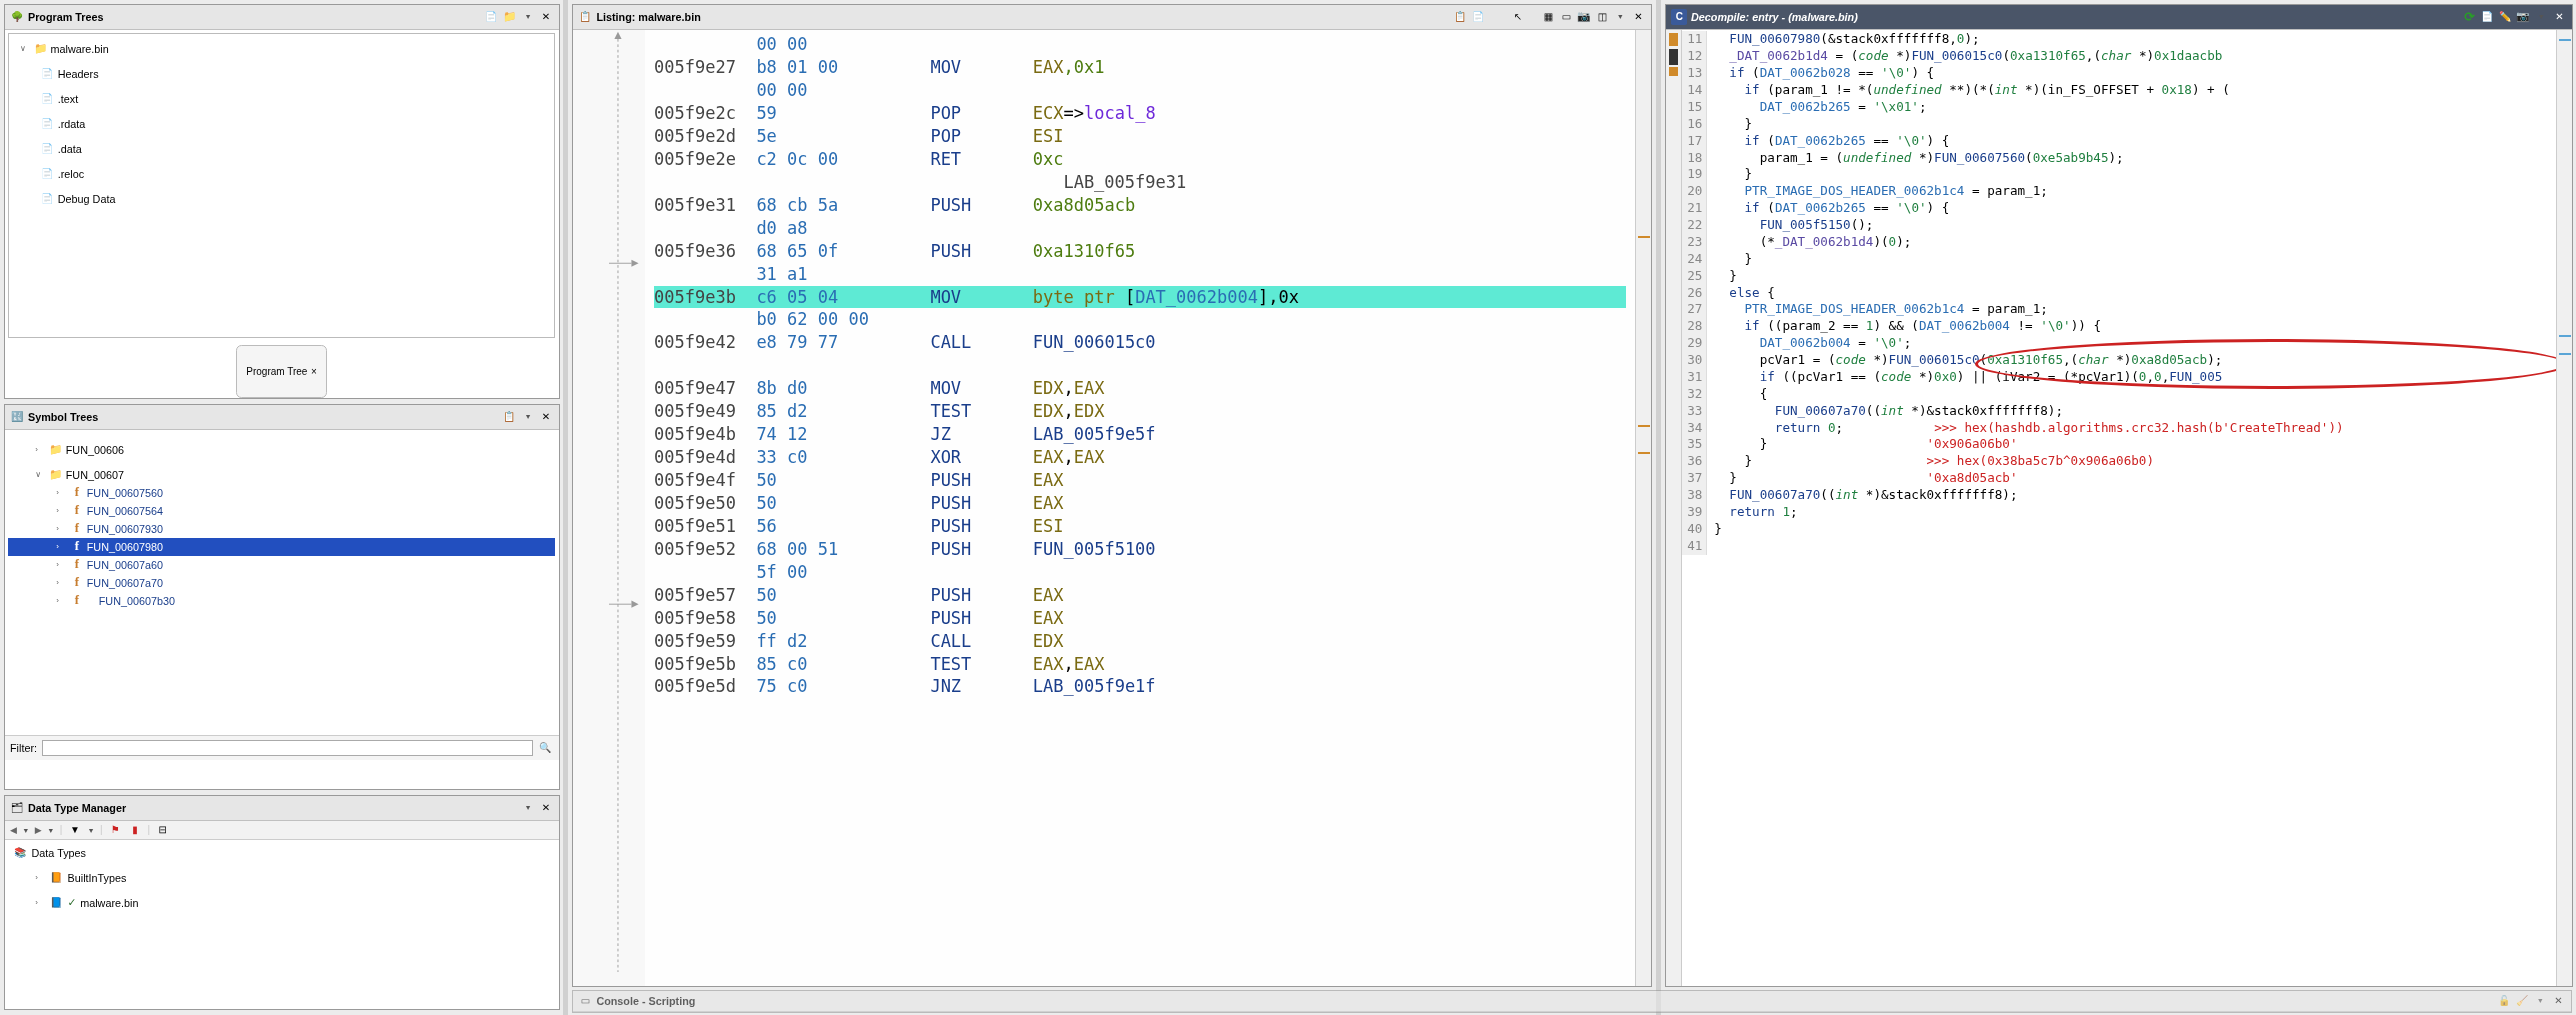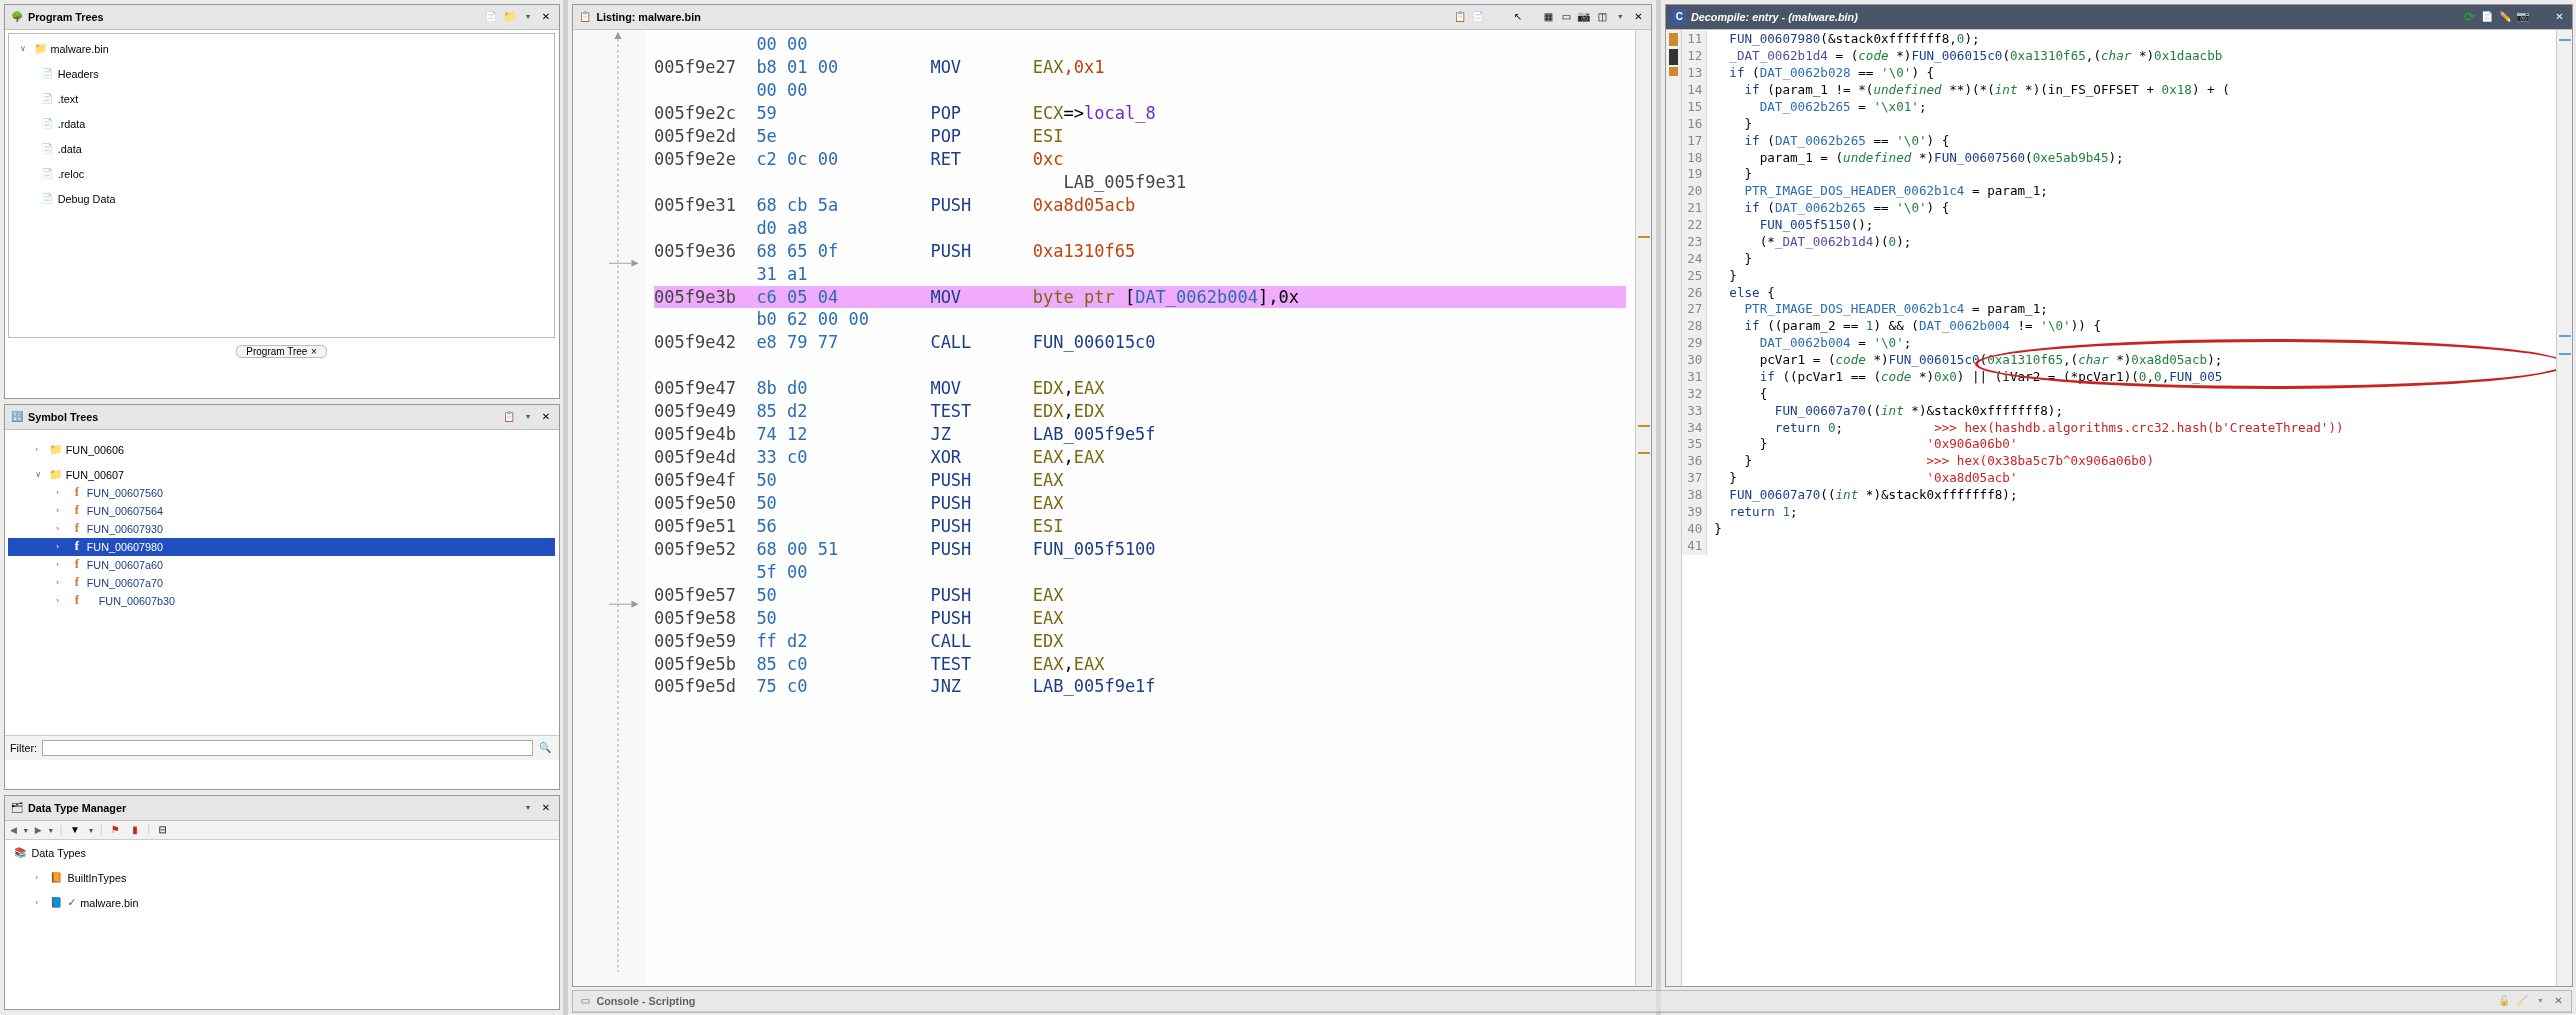--- a/index.html
+++ b/index.html
@@ -12,32 +12,32 @@
   .panel-body { flex: 1; overflow: auto; background: #fff; padding: 3.6px; }
   .tree-item { display: flex; align-items: center; gap: 3.6px; padding: 0.9px 0 0.9px 5.4px; height: 18px; }
   .tree-item.indent1 { padding-left: 27px; margin-top: 7px; }
   .tree-item.indent2 { padding-left: 48px; }
   .tree-item.selected { background: #224fbf; color: #fff; }
   .tree-icon { width: 12.6px; height: 12.6px; display:inline-block; }
   .folder-icon::before { content: "📁"; font-size: 10.8px; }
   .page-icon::before { content: "📄"; font-size: 10px; }
   .f-icon { color: #c77d2f; font-weight: bold; font-family: serif; font-size: 12.6px; width:12.6px; text-align:center;}
   .expander { width: 10.8px; font-size: 8px; color:#666; }
-  .tab-btn { background: #f5f5f5; border: 0.9px solid #bbb; border-radius: 5.4px; padding: 0 9px; font-size: 10px; display:inline-flex; align-items:center; gap:3.6px;}
+  .tab-btn { background: #f5f5f5; border: 0.9px solid #bbb; border-radius: 5.4px; padding: 20px 9px; font-size: 10px; display:inline-flex; align-items:center; gap:3.6px;}
   .filter-row { display:flex; align-items:center; gap:5.4px; padding:3.6px 5.4px; border-top:0.9px solid #ccc; background:#f4f4f4; }
   .filter-row input { flex:1; border:0.9px solid #aaa; padding:1.8px 3.6px; font-size:10px; }
   .mono { font-family: "Menlo","Consolas",monospace; font-size: 17px; line-height: 1.35; }
   .listing-body { background:#fefefe; position:relative; flex:1; overflow:hidden; display:flex;}
   .listing-gutter { width:72px; background:#f8f8f8; position:relative; }
   .listing-lines { flex:1; padding:3.6px 9px; white-space: pre; }
   .addr { color:#444; }
   .bytes { color:#2a6db3; }
   .mnemonic { color:#1a3e8b; }
   .operand-reg { color:#7a6a12; }
-  .operand-num { color:#c2410c; }
+  .operand-num { color:#4d7c0f; }
   .operand-sym { color:#2a6db3; }
   .operand-green { color:#6d28d9; }
   .operand-call { color:#1a3e8b; }
   .decomp-body { background:#fff; flex:1; overflow:hidden; display:flex; position:relative;}
   .lineno { display:inline-block; width:25px; text-align:right; color:#888; margin-right:7.2px; border-right:0.9px solid #ddd; padding-right:3.6px; background:#efefef; }
   .decomp-lines { flex:1; padding:1.8px 0; white-space: pre; font-family:"Menlo","Consolas",monospace; font-size:12.6px; line-height:1.34; position:relative;}
   .kw { color:#1a3e8b; }
   .fn { color:#1a3e8b; }
   .num { color:#1f7f3f; }
   .type { color:#1f7f3f;font-style:italic; }
@@ -45,21 +45,21 @@
   .glob2 { color:#2a6db3; }
   .comment-red { color:#cc2222; }
   .ellipse { position:absolute; border:3.6px solid #cc2222; border-radius:50%; pointer-events:none; }
   .vsep { position:absolute; width:5.4px; background:#d0d0d0; top:0; bottom:0; cursor:col-resize; }
   .toolbar-strip { display:flex; align-items:center; gap:5.4px; padding:1.8px 5.4px; background:#f2f2f2; border-bottom:0.9px solid #ccc; font-size:10px; }
   .arrow-icon::before { content:"◀"; font-size:9px; color:#666;}
   .arrow-icon.r::before { content:"▶"; }
   .cam-icon::before { content:"📷"; font-size:10.8px; }
   .close-x::before { content:"✕"; font-size:10px; }
   .down-arrow::before { content:"▼"; font-size:7.2px; color:#555; }
-  .highlight-row { background:#f0abfc; }
+  .highlight-row { background:#5eead4; }
   .sidebar-strip { width:16px; background:#f0f0f0; border-left:0.9px solid #ccc; position:relative;}
   .sidebar-strip .mark { position:absolute; left:1.8px; width:12.6px; height:2.7px; background:#d08a2a; }
   .hdr-dark { background:#4a5568; color:#fff; }
   .hdr-dark .title { color:#fff; font-style:italic; }
   .green-reload::before { content:"⟳"; color:#2a9a2a; font-size:12.6px; font-weight:bold;}
 </style>
 </head>
 <body>
 
 <div class="panel" style="left:3.6px; top:3.6px; width:556px; height:395px;">

